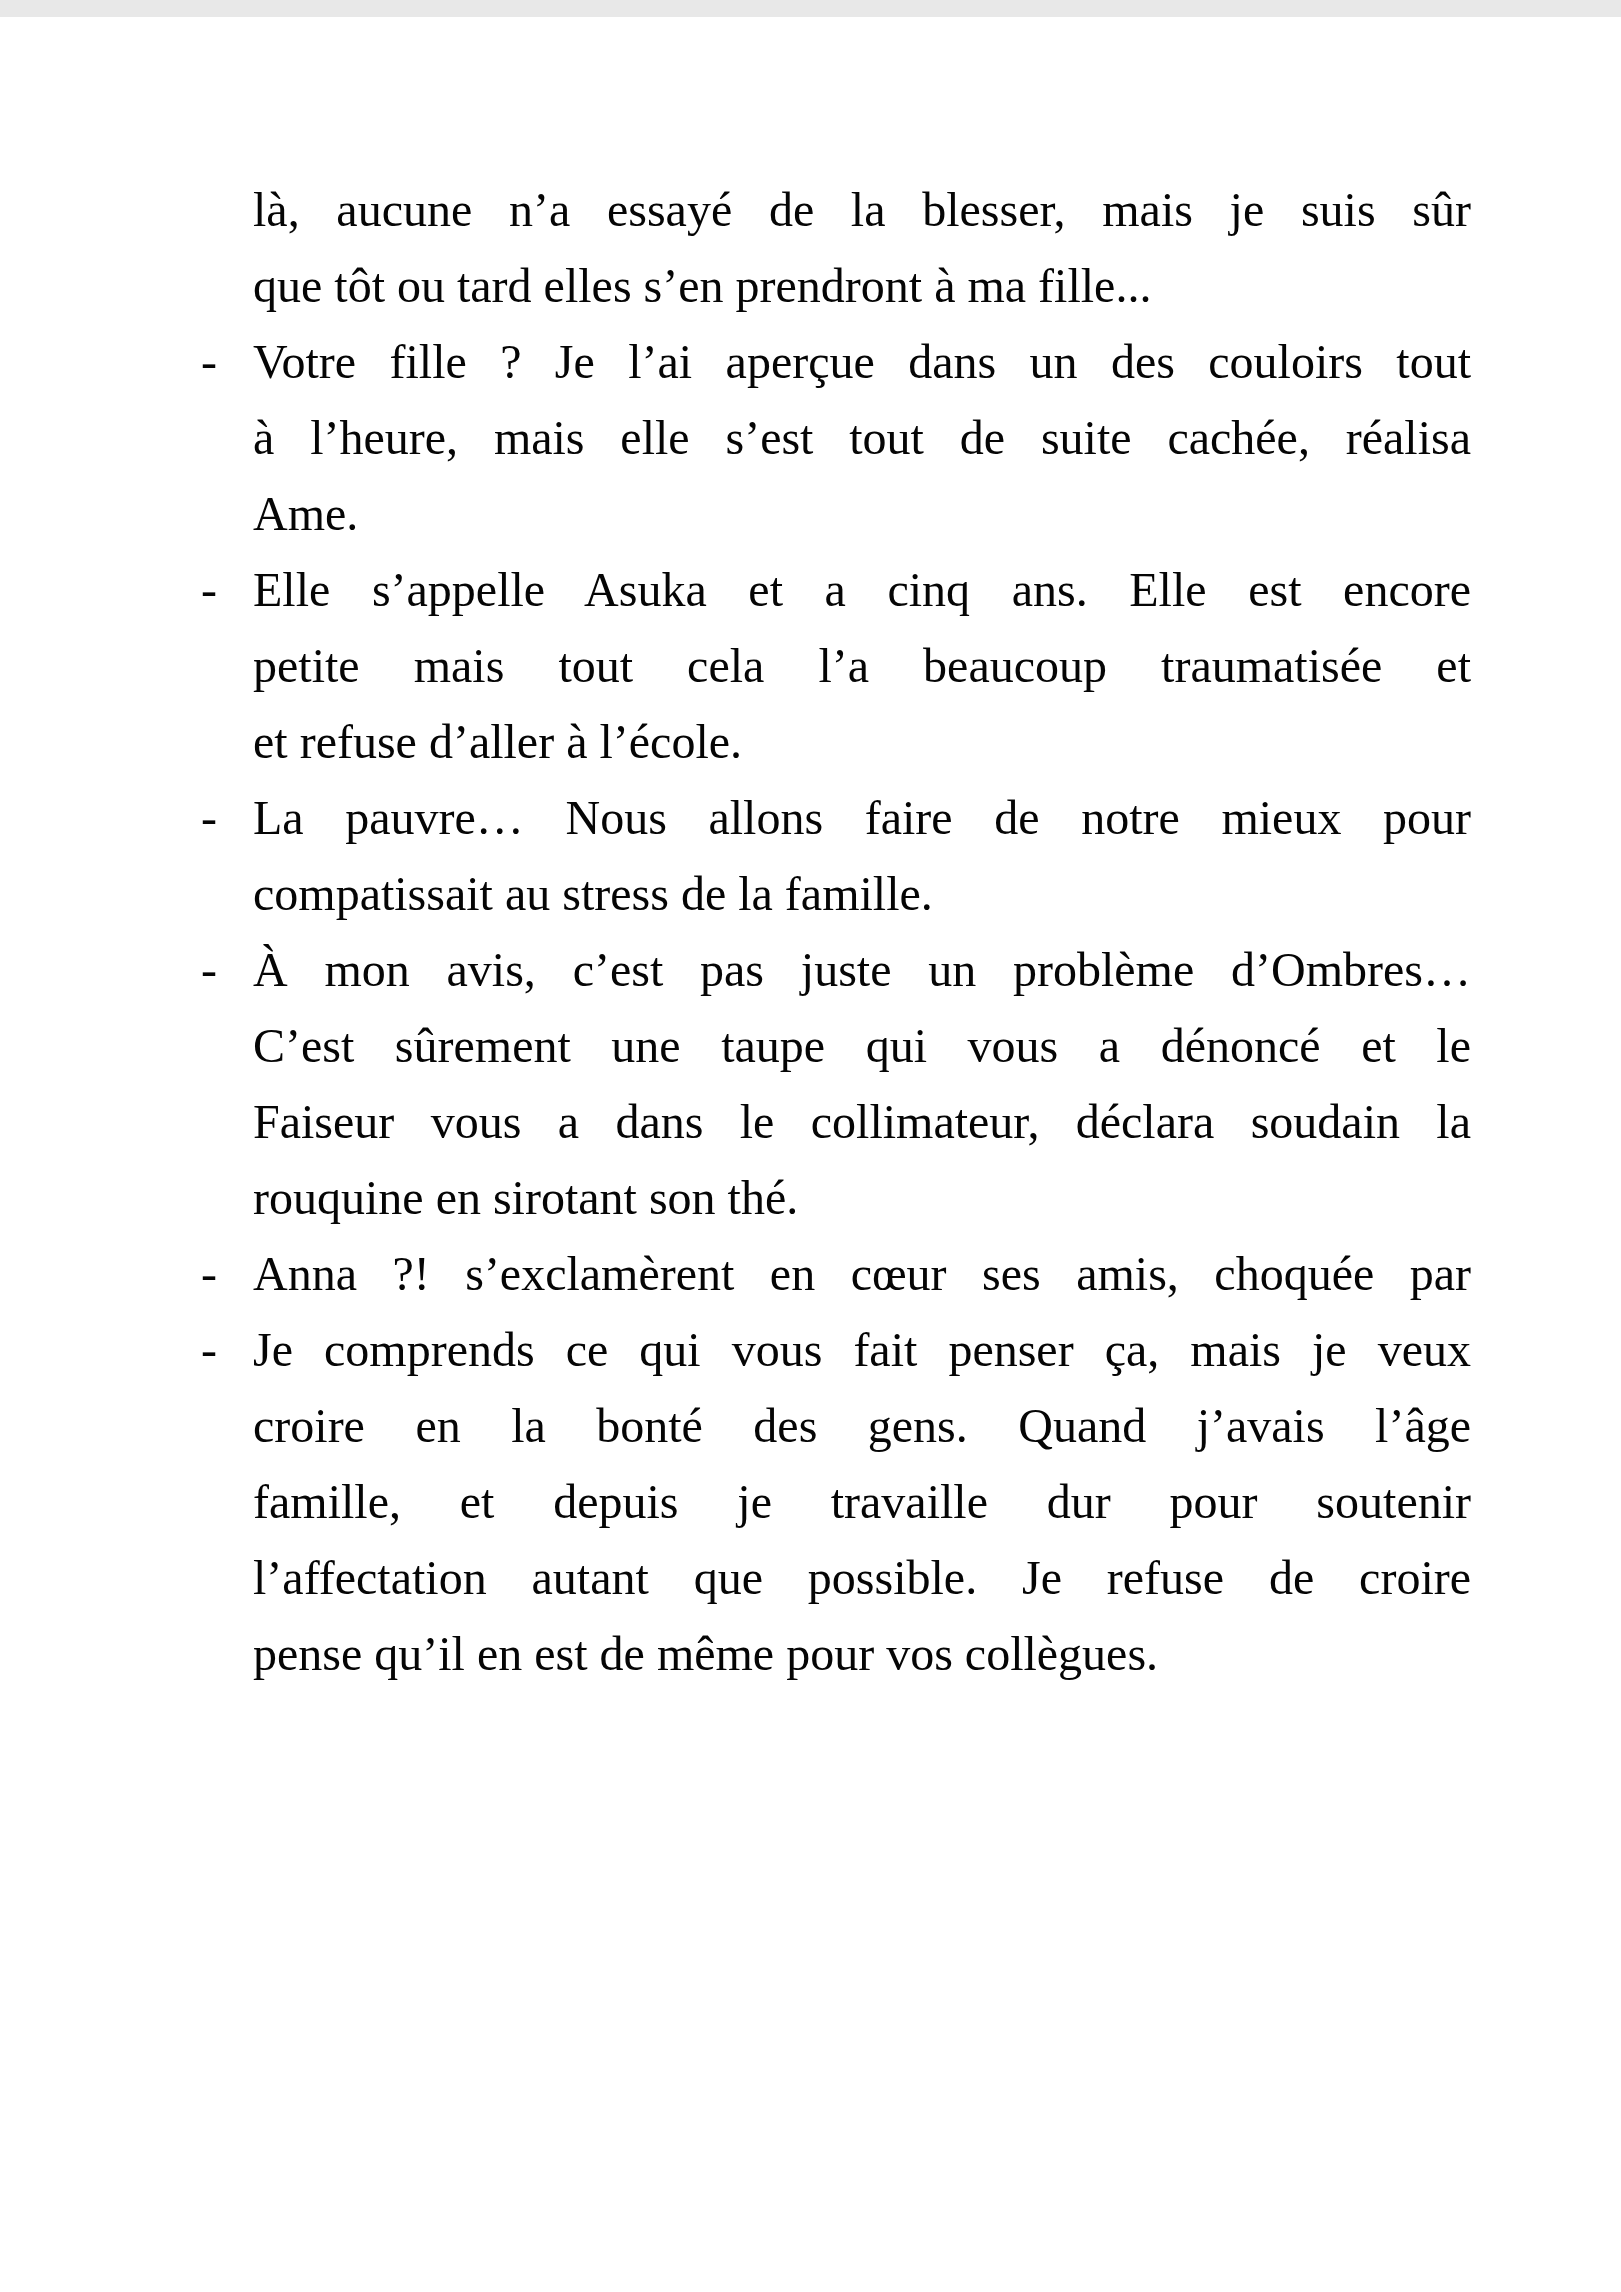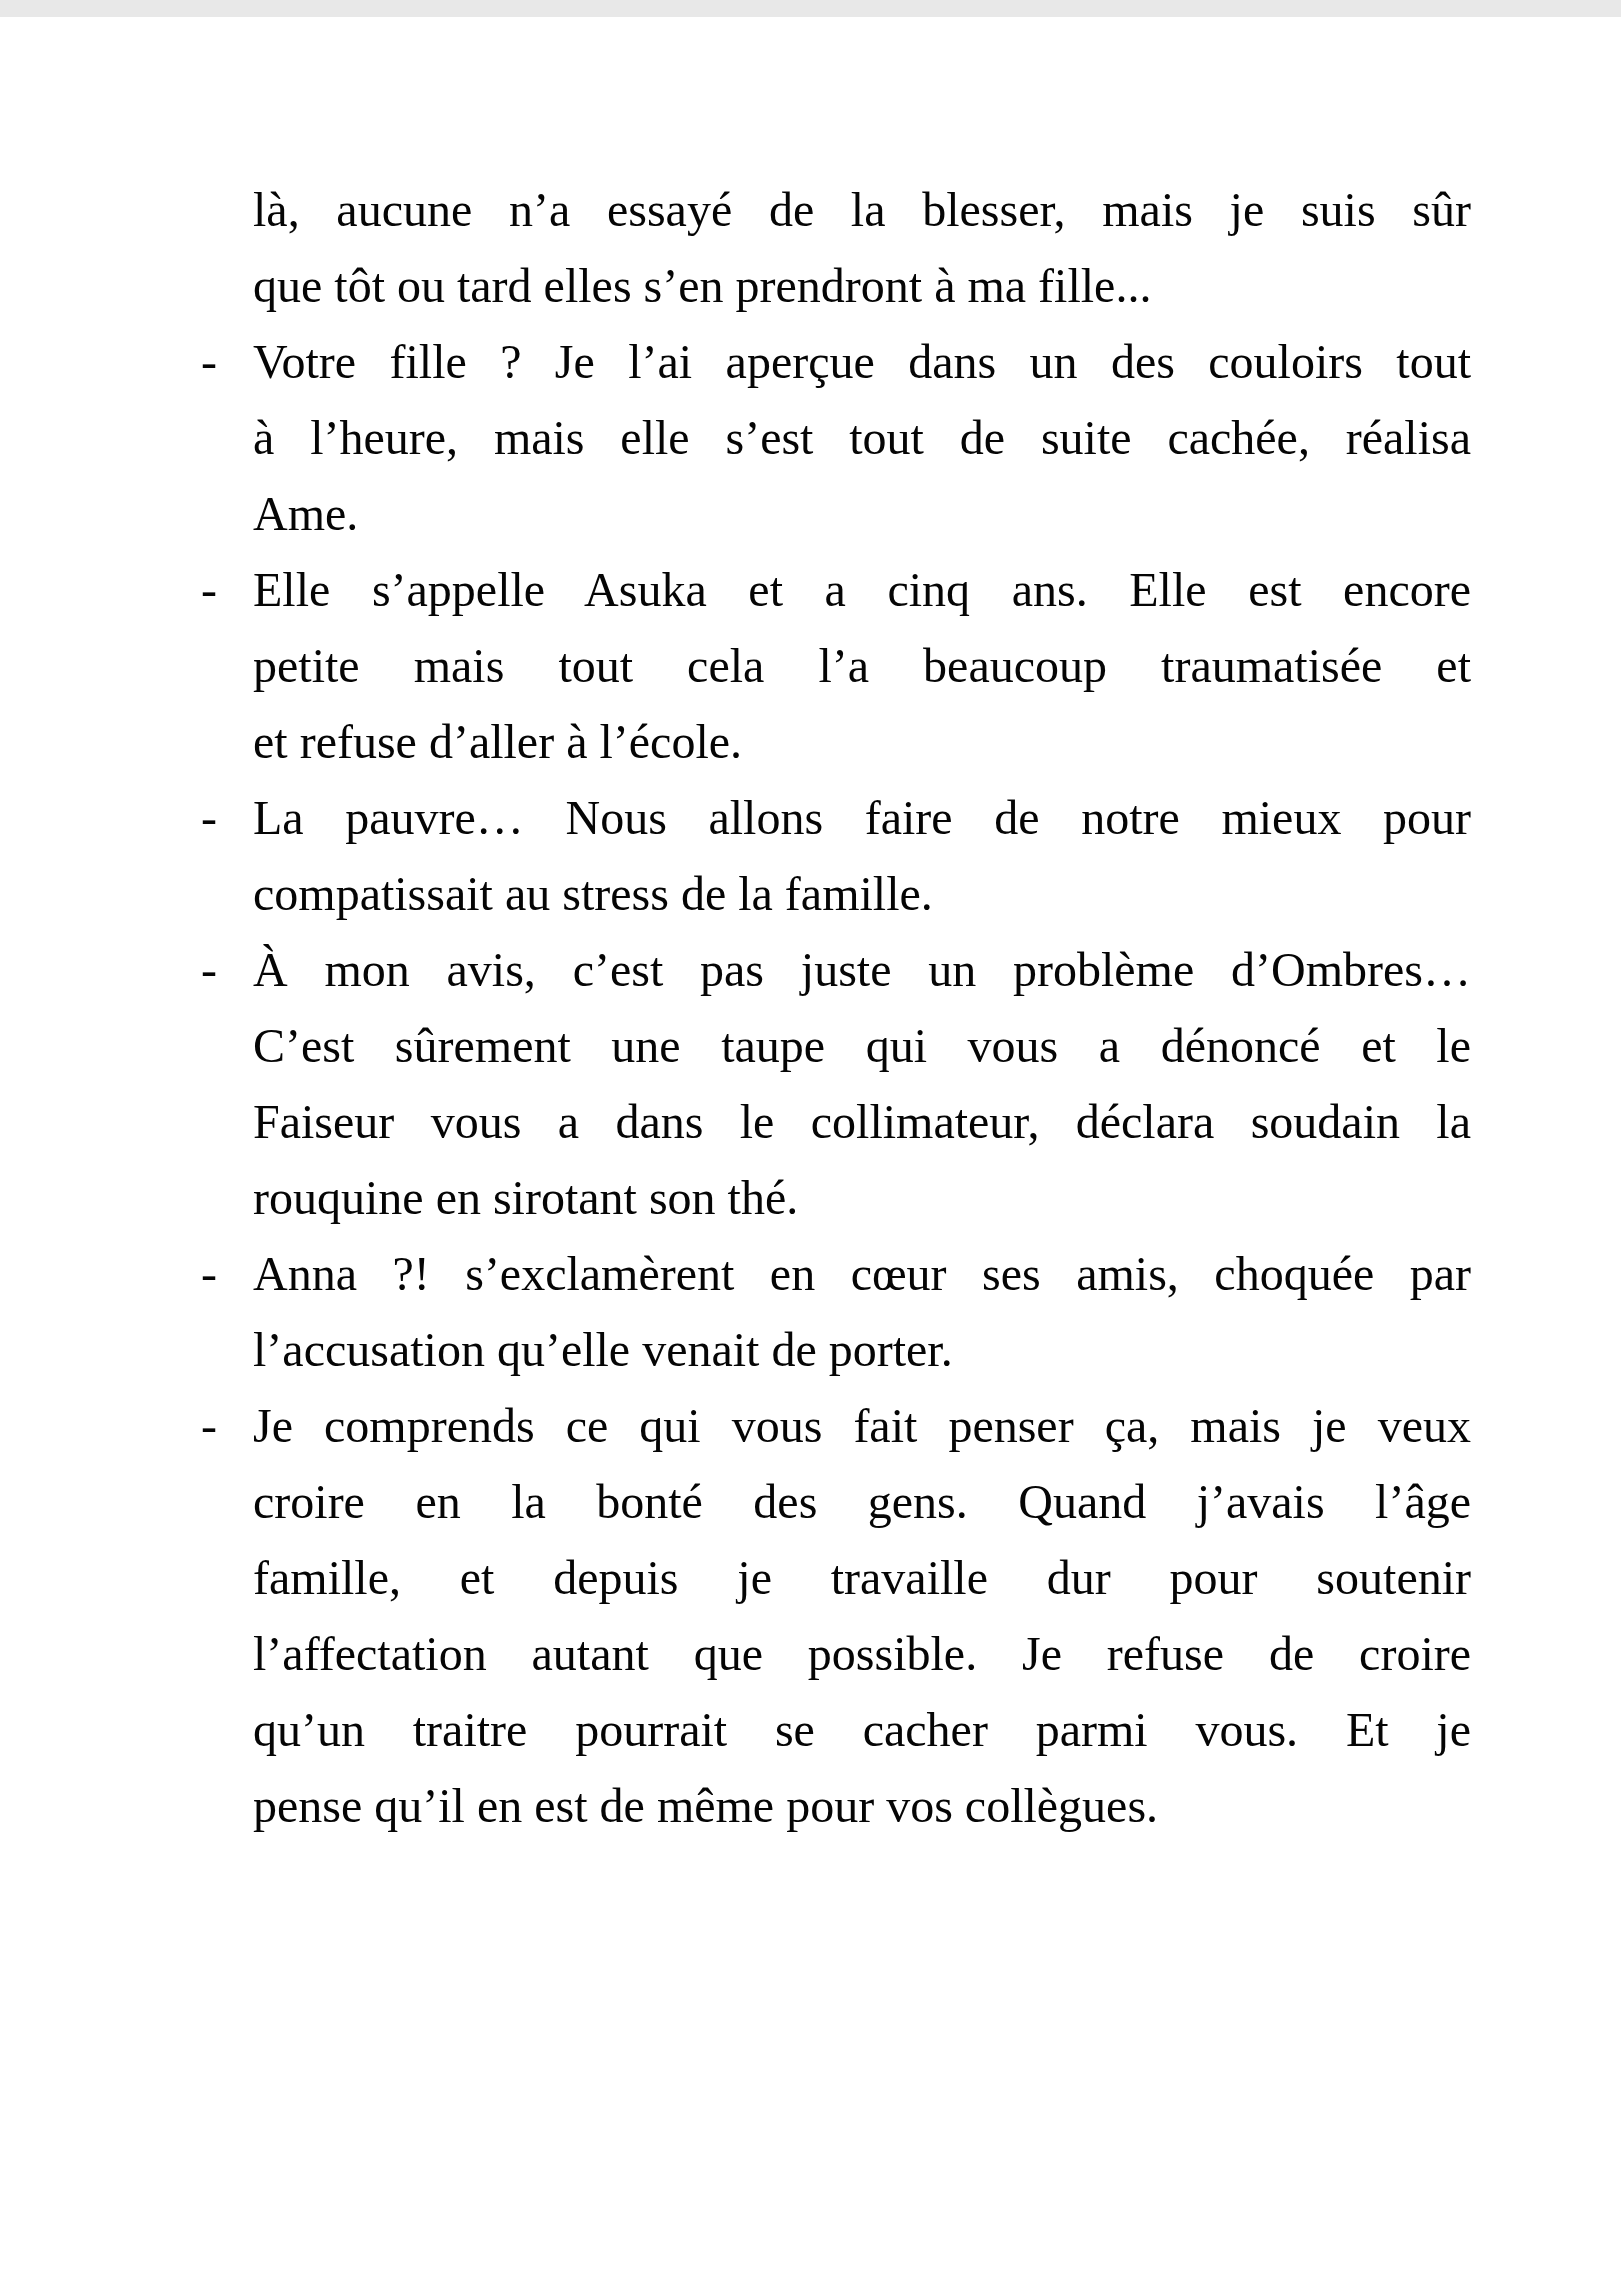--- a/index.html
+++ b/index.html
@@ -73,26 +73,24 @@
       <div class="paragraph">
         <span class="marker">-</span>
         <div class="line">À mon avis, c’est pas juste un problème d’Ombres…</div>
         <div class="line">C’est sûrement une taupe qui vous a dénoncé et le</div>
         <div class="line">Faiseur vous a dans le collimateur, déclara soudain la</div>
         <div class="line last">rouquine en sirotant son thé.</div>
       </div>
       <div class="paragraph">
         <span class="marker">-</span>
         <div class="line">Anna ?! s’exclamèrent en cœur ses amis, choquée par</div>
-        <div class="line last">l’accusation qu’elle venait de porter.</div>
       </div>
       <div class="paragraph">
         <span class="marker">-</span>
         <div class="line">Je comprends ce qui vous fait penser ça, mais je veux</div>
         <div class="line">croire en la bonté des gens. Quand j’avais l’âge</div>
         <div class="line">famille, et depuis je travaille dur pour soutenir</div>
         <div class="line">l’affectation autant que possible. Je refuse de croire</div>
-        <div class="line">qu’un traitre pourrait se cacher parmi vous. Et je</div>
         <div class="line last">pense qu’il en est de même pour vos collègues.</div>
       </div>
     </div>
 </div>
 
 
 </body></html>

